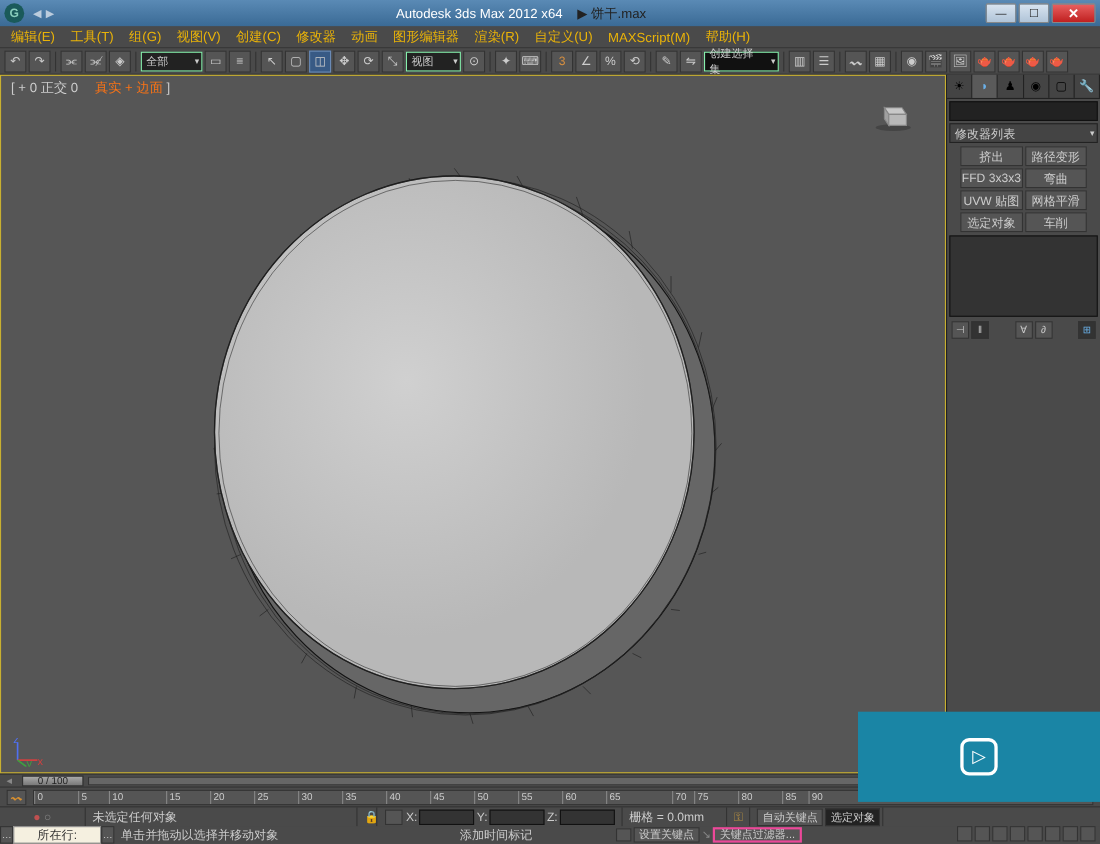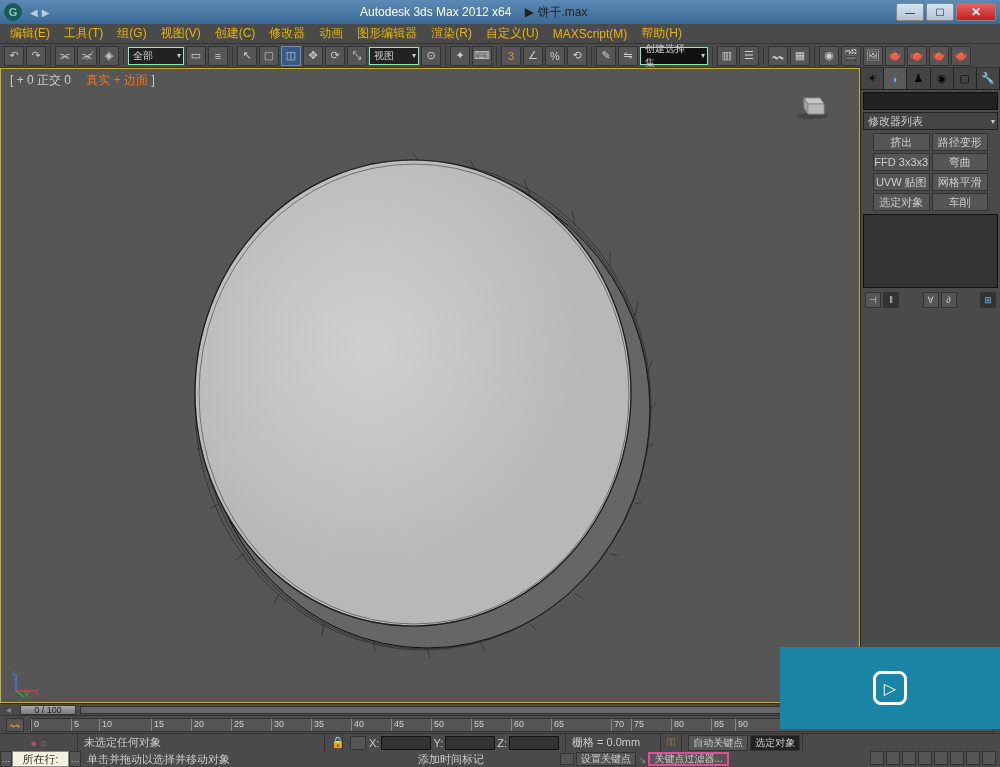--- a/index.html
+++ b/index.html
@@ -70,21 +70,21 @@
 .trackbar .tick { position: absolute; top: 0; height: 14px; border-left: 1px solid #888; font-size: 9px; color: #ccc; padding-left: 2px; }
 
 
 .status1 { height: 18px; display: flex; align-items: center; background: #4a4a4a; border-top: 1px solid #333; font-size: 11px; color: #ccc; }
 .status1 .segment { padding: 0 6px; border-right: 1px solid #333; height: 100%; display: flex; align-items: center; }
 .status1 input.coord { width: 50px; height: 14px; background: #333; border: 1px solid #111; color: #888; font-size: 10px; padding: 0 2px; }
 .status1 .lock { width: 18px; color: #999; }
 .status1 .tinybtn { width: 16px; height: 14px; background: #555; border: 1px solid #333; margin: 0 1px; }
 
 .status2 { height: 16px; display: flex; align-items: center; background: #4a4a4a; font-size: 11px; color: #ccc; }
-.status2 .left { width: 57px; display: flex; align-items: center; justify-content: center; background: #f5f0e0; color: #333; height: 100%; border: 1px solid #888; font-size: 11px; }
+.status2 .left { width: 80px; display: flex; align-items: center; justify-content: center; background: #f5f0e0; color: #333; height: 100%; border: 1px solid #888; font-size: 11px; }
 .status2 .arrow { width: 12px; background: #555; border: 1px solid #333; height: 100%; display: flex; align-items: center; justify-content: center; font-size: 9px; }
 
 
 .watermark { position: absolute; right: 0; bottom: 38px; width: 220px; height: 82px; background: #1a85a5; display: flex; align-items: center; justify-content: center; color: #fff; gap: 8px; }
 .watermark .play { width: 34px; height: 34px; border: 3px solid #fff; border-radius: 8px; display: flex; align-items: center; justify-content: center; font-size: 16px; }
 .watermark .txt { line-height: 1.1; }
 .watermark .big { font-size: 22px; font-weight: bold; letter-spacing: 2px; }
 .watermark .small { font-size: 12px; letter-spacing: 1px; }
 
 .rightbottom { position: absolute; right: 4px; bottom: 2px; display: flex; gap: 2px; }

